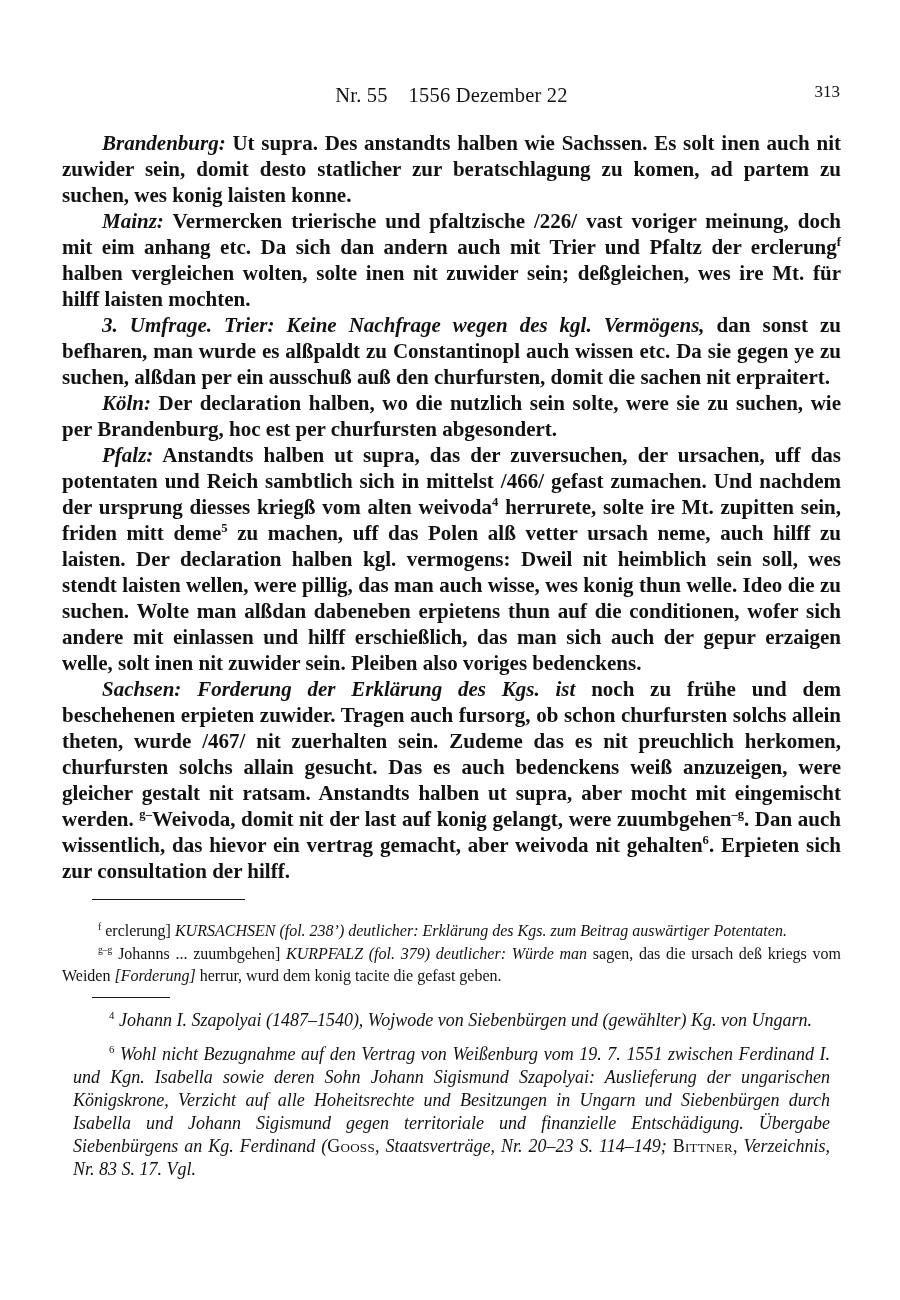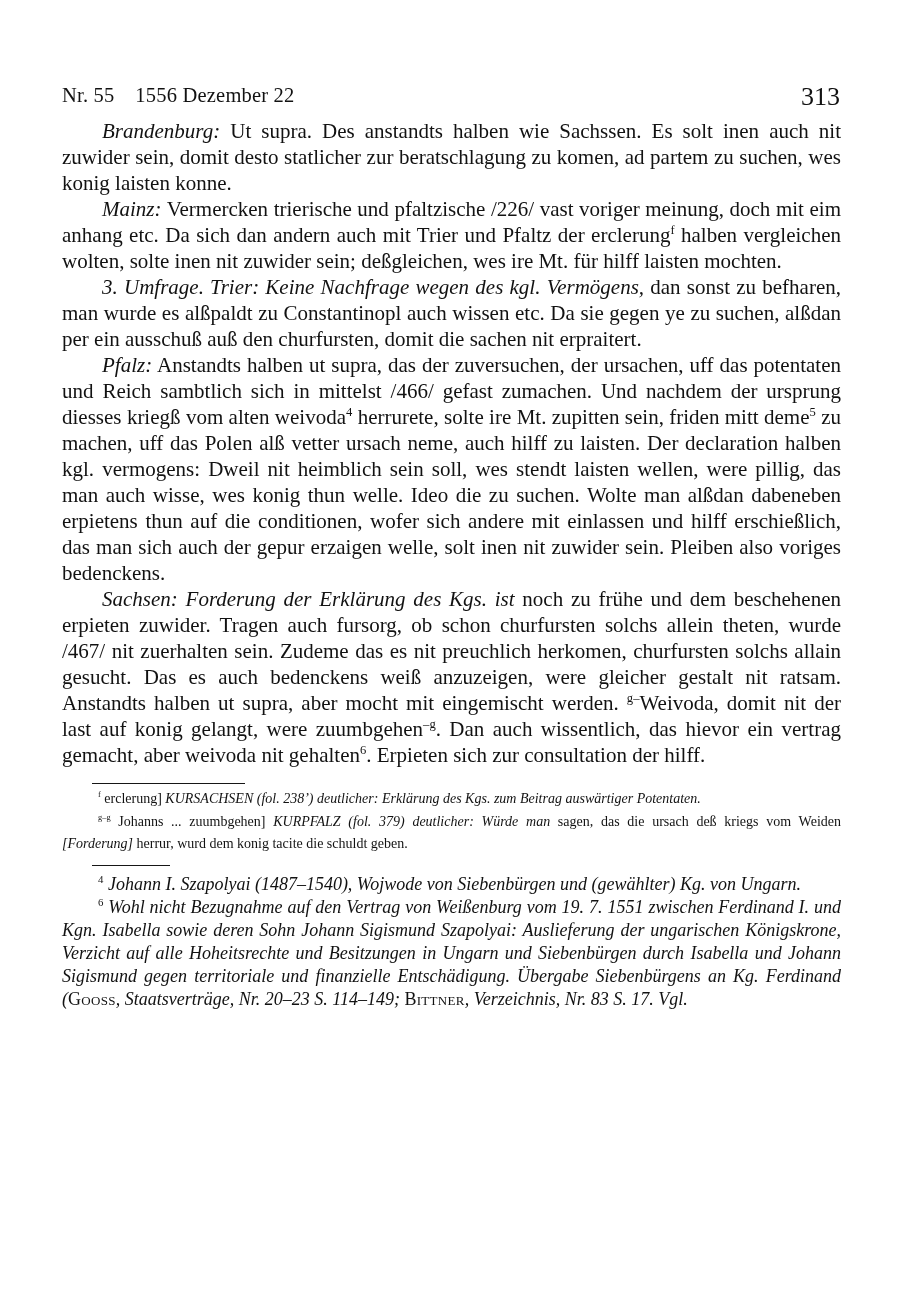--- a/index.html
+++ b/index.html
@@ -7,63 +7,64 @@
     width:900px; height:1300px;
     background:#ffffff;
     overflow:hidden;
     box-sizing:border-box;
     padding:84px 59px 0 62px;
     font-family:"Liberation Serif","DejaVu Serif",serif;
     color:#121212;
     position:relative;
   }
   .running-head { position:relative; height:26px; font-size:20.5px; }
-  .head-title { position:absolute; left:0; right:0; letter-spacing:0.2px; }
-  .page-num { position:absolute; right:1px; top:-2px; font-size:26px; }
+  .head-title { position:absolute; left:0; right:0; text-align:center; letter-spacing:0.2px; }
+  .page-num { position:absolute; right:1px; top:-2px; font-size:17px; }
 
-  .body-text { margin-top:8px; font-size:21px; line-height:26px; text-align:justify; }
+  .body-text { margin-top:20px; font-size:21px; line-height:26px; text-align:justify;font-weight:bold; }
   .body-text .para { margin:0; text-indent:40px; }
 
   .rule { border:0; border-top:1.6px solid #161616; margin:0; }
   .rule-apparatus { width:153px; margin:15px 0 0 30px; }
   .rule-footnotes { width:78px; margin:9px 0 0 30px; }
 
-  .apparatus { margin-top:4px; font-size:14px; line-height:22.5px; text-align:justify; }
+  .apparatus { margin-top:20px; font-size:16px; line-height:22.5px; text-align:justify; }
   .apparatus .para { margin:0; text-indent:36px; }
 
   .footnotes { margin-top:7px; font-size:18px; line-height:23px; text-align:justify; }
-  .footnotes .para { margin:0; text-indent:36px; }
+  .footnotes .para { margin:11px; text-indent:36px; }
 
   .it  { font-style:italic; }
   .sup { font-size:0.6em; vertical-align:super; line-height:0; }
   .sc  { font-variant:small-caps; letter-spacing:0.3px; font-style:normal; }
 </style>
 </head>
 <body>
 
 <div class="page">
 
   <div class="running-head">
     <span class="head-title">Nr. 55  1556 Dezember 22</span>
     <span class="page-num">313</span>
   </div>
 
   <div class="body-text">
       <p class="para"><span class="it">Brandenburg:</span><span> Ut supra. Des anstandts halben wie Sachssen. Es solt inen auch nit zuwider sein, domit desto statlicher zur beratschlagung zu komen, ad partem zu suchen, wes konig laisten konne.</span></p>
       <p class="para"><span class="it">Mainz:</span><span> Vermercken trierische und pfaltzische /226/ vast voriger meinung, doch mit eim anhang etc. Da sich dan andern auch mit Trier und Pfaltz der erclerung</span><span class="sup">f</span><span> halben vergleichen wolten, solte inen nit zuwider sein; deßgleichen, wes ire Mt. für hilff laisten mochten.</span></p>
       <p class="para"><span class="it">3. Umfrage. Trier: Keine Nachfrage wegen des kgl. Vermögens,</span><span> dan sonst zu befharen, man wurde es alßpaldt zu Constantinopl auch wissen etc. Da sie gegen ye zu suchen, alßdan per ein ausschuß auß den churfursten, domit die sachen nit erpraitert.</span></p>
+      <p class="para"><span class="it">Köln:</span><span> Der declaration halben, wo die nutzlich sein solte, were sie zu suchen, wie per Brandenburg, hoc est per churfursten abgesondert.</span></p>
       <p class="para"><span class="it">Pfalz:</span><span> Anstandts halben ut supra, das der zuversuchen, der ursachen, uff das potentaten und Reich sambtlich sich in mittelst /466/ gefast zumachen. Und nachdem der ursprung diesses kriegß vom alten weivoda</span><span class="sup">4</span><span> herrurete, solte ire Mt. zupitten sein, friden mitt deme</span><span class="sup">5</span><span> zu machen, uff das Polen alß vetter ursach neme, auch hilff zu laisten. Der declaration halben kgl. vermogens: Dweil nit heimblich sein soll, wes stendt laisten wellen, were pillig, das man auch wisse, wes konig thun welle. Ideo die zu suchen. Wolte man alßdan dabeneben erpietens thun auf die conditionen, wofer sich andere mit einlassen und hilff erschießlich, das man sich auch der gepur erzaigen welle, solt inen nit zuwider sein. Pleiben also voriges bedenckens.</span></p>
       <p class="para"><span class="it">Sachsen: Forderung der Erklärung des Kgs. ist</span><span> noch zu frühe und dem beschehenen erpieten zuwider. Tragen auch fursorg, ob schon churfursten solchs allein theten, wurde /467/ nit zuerhalten sein. Zudeme das es nit preuchlich herkomen, churfursten solchs allain gesucht. Das es auch bedenckens weiß anzuzeigen, were gleicher gestalt nit ratsam. Anstandts halben ut supra, aber mocht mit eingemischt werden. </span><span class="sup">g–</span><span>Weivoda, domit nit der last auf konig gelangt, were zuumbgehen</span><span class="sup">–g</span><span>. Dan auch wissentlich, das hievor ein vertrag gemacht, aber weivoda nit gehalten</span><span class="sup">6</span><span>. Erpieten sich zur consultation der hilff.</span></p>
     </div>
 
   <hr class="rule rule-apparatus">
 
   <div class="apparatus">
       <p class="para"><span class="sup">f</span><span> erclerung] </span><span class="it">KURSACHSEN (fol. 238’) deutlicher: Erklärung des Kgs. zum Beitrag auswärtiger Potentaten.</span></p>
-      <p class="para"><span class="sup">g–g</span><span> Johanns ... zuumbgehen] </span><span class="it">KURPFALZ (fol. 379) deutlicher: Würde man</span><span> sagen, das die ursach deß kriegs vom Weiden </span><span class="it">[Forderung]</span><span> herrur, wurd dem konig tacite die schuldt geben.</span></p>
+      <p class="para"><span class="sup">g–g</span><span> Johanns ... zuumbgehen] </span><span class="it">KURPFALZ (fol. 379) deutlicher: Würde man</span><span> sagen, das die ursach deß kriegs vom Weiden </span><span class="it">[Forderung]</span><span> herrur, wurd dem konig tacite die gefast geben.</span></p>
     </div>
 
   <hr class="rule rule-footnotes">
 
   <div class="footnotes">
       <p class="para"><span class="sup">4</span><span class="it"> Johann I. Szapolyai (1487–1540), Wojwode von Siebenbürgen und (gewählter) Kg. von Ungarn.</span></p>
       <p class="para"><span class="sup">6</span><span class="it"> Wohl nicht Bezugnahme auf den Vertrag von Weißenburg vom 19. 7. 1551 zwischen Ferdinand I. und Kgn. Isabella sowie deren Sohn Johann Sigismund Szapolyai: Auslieferung der ungarischen Königskrone, Verzicht auf alle Hoheitsrechte und Besitzungen in Ungarn und Siebenbürgen durch Isabella und Johann Sigismund gegen territoriale und finanzielle Entschädigung. Übergabe Siebenbürgens an Kg. Ferdinand (</span><span class="sc">Gooss</span><span class="it">, Staatsverträge, Nr. 20–23 S. 114–149; </span><span class="sc">Bittner</span><span class="it">, Verzeichnis, Nr. 83 S. 17. Vgl.</span></p>
     </div>
 
 </div>

